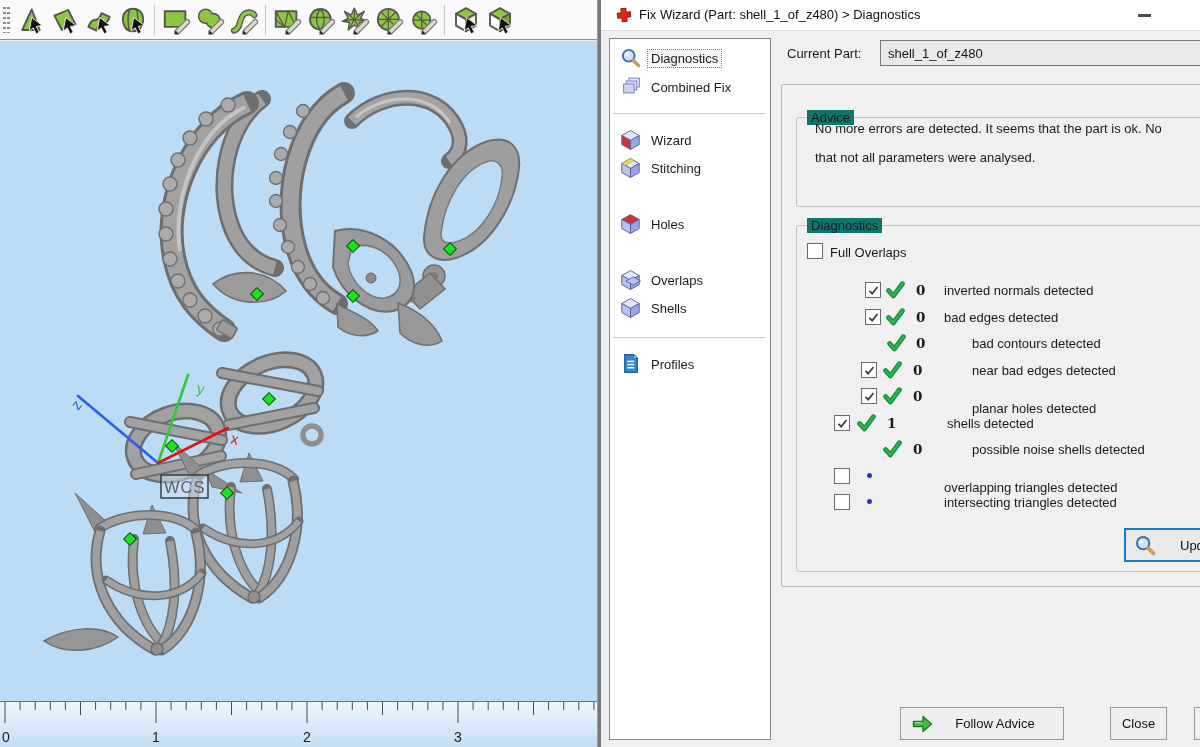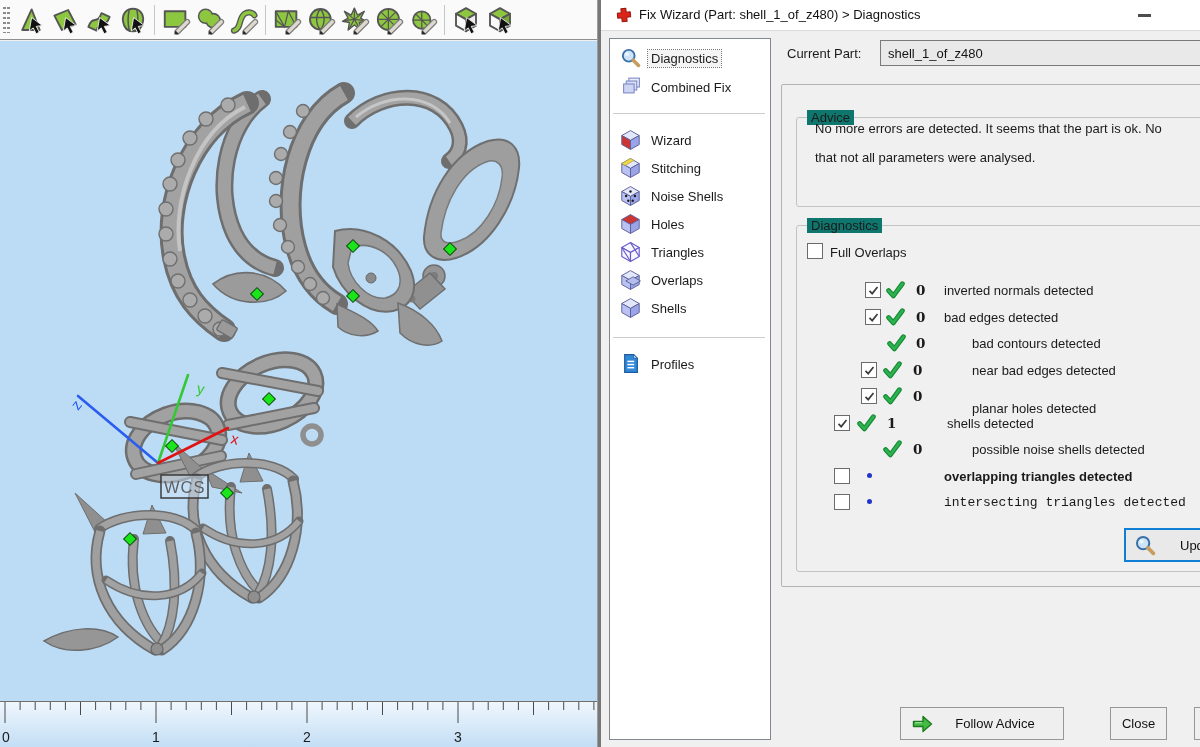--- a/index.html
+++ b/index.html
@@ -442,57 +442,29 @@
           <span class="nav-icon"><svg viewBox="0 0 20 20">
               <g stroke="#5e6096" stroke-width="0.9" stroke-linejoin="round">
                 <polygon points="10,1.5 18.3,6.2 10,10.9 1.7,6.2" fill="#e2e7fb"></polygon>
                 <polygon points="1.7,6.2 10,10.9 10,19.5 1.7,14.8" fill="#b9c2f2"></polygon>
                 <polygon points="18.3,6.2 10,10.9 10,19.5 18.3,14.8" fill="#99a5e8"></polygon>
               </g>
               <polygon points="10,1.5 13.2,3.3 4.9,8 1.7,6.2" fill="#f0d949" stroke="#b0a030" stroke-width="0.6"></polygon>
             </svg></span>
           <span class="nav-label">Stitching</span>
         </div>
-        <div class="nav-item" style="top: 144px;">
-          <span class="nav-icon"><svg viewBox="0 0 20 20">
-              <g stroke="#5e6096" stroke-width="0.9" stroke-linejoin="round">
-                <polygon points="10,1.5 18.3,6.2 10,10.9 1.7,6.2" fill="#e2e7fb"></polygon>
-                <polygon points="1.7,6.2 10,10.9 10,19.5 1.7,14.8" fill="#b9c2f2"></polygon>
-                <polygon points="18.3,6.2 10,10.9 10,19.5 18.3,14.8" fill="#99a5e8"></polygon>
-              </g>
-              <g fill="#1a1a1a">
-                <circle cx="5.8" cy="10.5" r="1.15"></circle>
-                <circle cx="10" cy="6.2" r="1.15"></circle>
-                <circle cx="14.2" cy="10.5" r="1.15"></circle>
-                <circle cx="7.9" cy="15" r="1.15"></circle>
-                <circle cx="12.1" cy="15" r="1.15"></circle>
-              </g>
-            </svg></span>
-          <span class="nav-label">Noise Shells</span>
-        </div>
         <div class="nav-item" style="top: 172px;">
           <span class="nav-icon"><svg viewBox="0 0 20 20">
               <g stroke="#5e6096" stroke-width="0.9" stroke-linejoin="round">
                 <polygon points="10,1.5 18.3,6.2 10,10.9 1.7,6.2" fill="#cd3434"></polygon>
                 <polygon points="1.7,6.2 10,10.9 10,19.5 1.7,14.8" fill="#b9c2f2"></polygon>
                 <polygon points="18.3,6.2 10,10.9 10,19.5 18.3,14.8" fill="#99a5e8"></polygon>
               </g>
             </svg></span>
           <span class="nav-label">Holes</span>
-        </div>
-        <div class="nav-item" style="top: 200px;">
-          <span class="nav-icon"><svg viewBox="0 0 20 20">
-              <g stroke="#6a5acd" stroke-width="1.1" fill="#f6f7ff" stroke-linejoin="round">
-                <polygon points="10,1.5 18.3,6.2 10,10.9 1.7,6.2"></polygon>
-                <polygon points="1.7,6.2 10,10.9 10,19.5 1.7,14.8"></polygon>
-                <polygon points="18.3,6.2 10,10.9 10,19.5 18.3,14.8"></polygon>
-                <path d="M1.7,6.2 L10,19.5 M10,1.5 L18.3,14.8" fill="none"></path>
-              </g>
-            </svg></span>
-          <span class="nav-label">Triangles</span>
         </div>
         <div class="nav-item" style="top: 228px;">
           <span class="nav-icon"><svg viewBox="0 0 20 20">
               <g stroke="#5e6096" stroke-width="0.9" stroke-linejoin="round">
                 <polygon points="10,1.5 18.3,6.2 10,10.9 1.7,6.2" fill="#e2e7fb"></polygon>
                 <polygon points="1.7,6.2 10,10.9 10,19.5 1.7,14.8" fill="#b9c2f2"></polygon>
                 <polygon points="18.3,6.2 10,10.9 10,19.5 18.3,14.8" fill="#99a5e8"></polygon>
               </g>
               <polygon points="12.5,7.5 19.5,11.4 12.5,15.3 5.5,11.4" fill="#b7c1f0" stroke="#5e6096" stroke-width="0.9" opacity="0.95"></polygon>
             </svg></span>
@@ -618,26 +590,26 @@
           <span class="chk" style="left:282px;top:439px;"><svg viewBox="0 0 18 18">
               <path d="M2.5,10 L7,15 L15.5,3.5" fill="none" stroke="#168a35" stroke-width="4.6" stroke-linecap="round" stroke-linejoin="round"></path>
               <path d="M2.5,10 L7,15 L15.5,3.5" fill="none" stroke="#2cb24e" stroke-width="2.4" stroke-linecap="round" stroke-linejoin="round"></path>
             </svg></span>
           <span class="cnt" style="left:312px;top:441px;">0</span>
           <span class="rowlbl" style="left:371px;top:442px;">possible noise shells detected</span>
         </div>
         <div>
           <span class="cbx" style="left:233px;top:468px;"></span>
           <span class="bdot" style="left:266px;top:473px;"></span>
-          <span class="rowlbl" style="left:343px;top:469px;font-weight:bold;">overlapping triangles detected</span>
+          <span class="rowlbl" style="left:343px;top:480px;">overlapping triangles detected</span>
         </div>
         <div>
           <span class="cbx" style="left:233px;top:494px;"></span>
           <span class="bdot" style="left:266px;top:499px;"></span>
-          <span class="rowlbl" style="left:343px;top:495px;font-family:Liberation Mono, monospace;">intersecting triangles detected</span>
+          <span class="rowlbl" style="left:343px;top:495px;">intersecting triangles detected</span>
         </div>
       </div>
 
     <button id="btn-update" class="pushbtn" style="left:523px;top:528px;width:125px;height:34px;padding-left:8px;">
       <span style="width:22px;height:22px;margin-right:24px;">
         <svg width="22" height="22" viewBox="0 0 20 20">
             <circle cx="8.3" cy="8.3" r="5.6" fill="#cde4f8" stroke="#3a70a8" stroke-width="1.8"></circle>
             <circle cx="6.8" cy="6.8" r="1.8" fill="#eef7ff" opacity="0.9"></circle>
             <line x1="12.6" y1="12.6" x2="17.6" y2="17.6" stroke="#c59d5f" stroke-width="3.4" stroke-linecap="round"></line>
           </svg>

